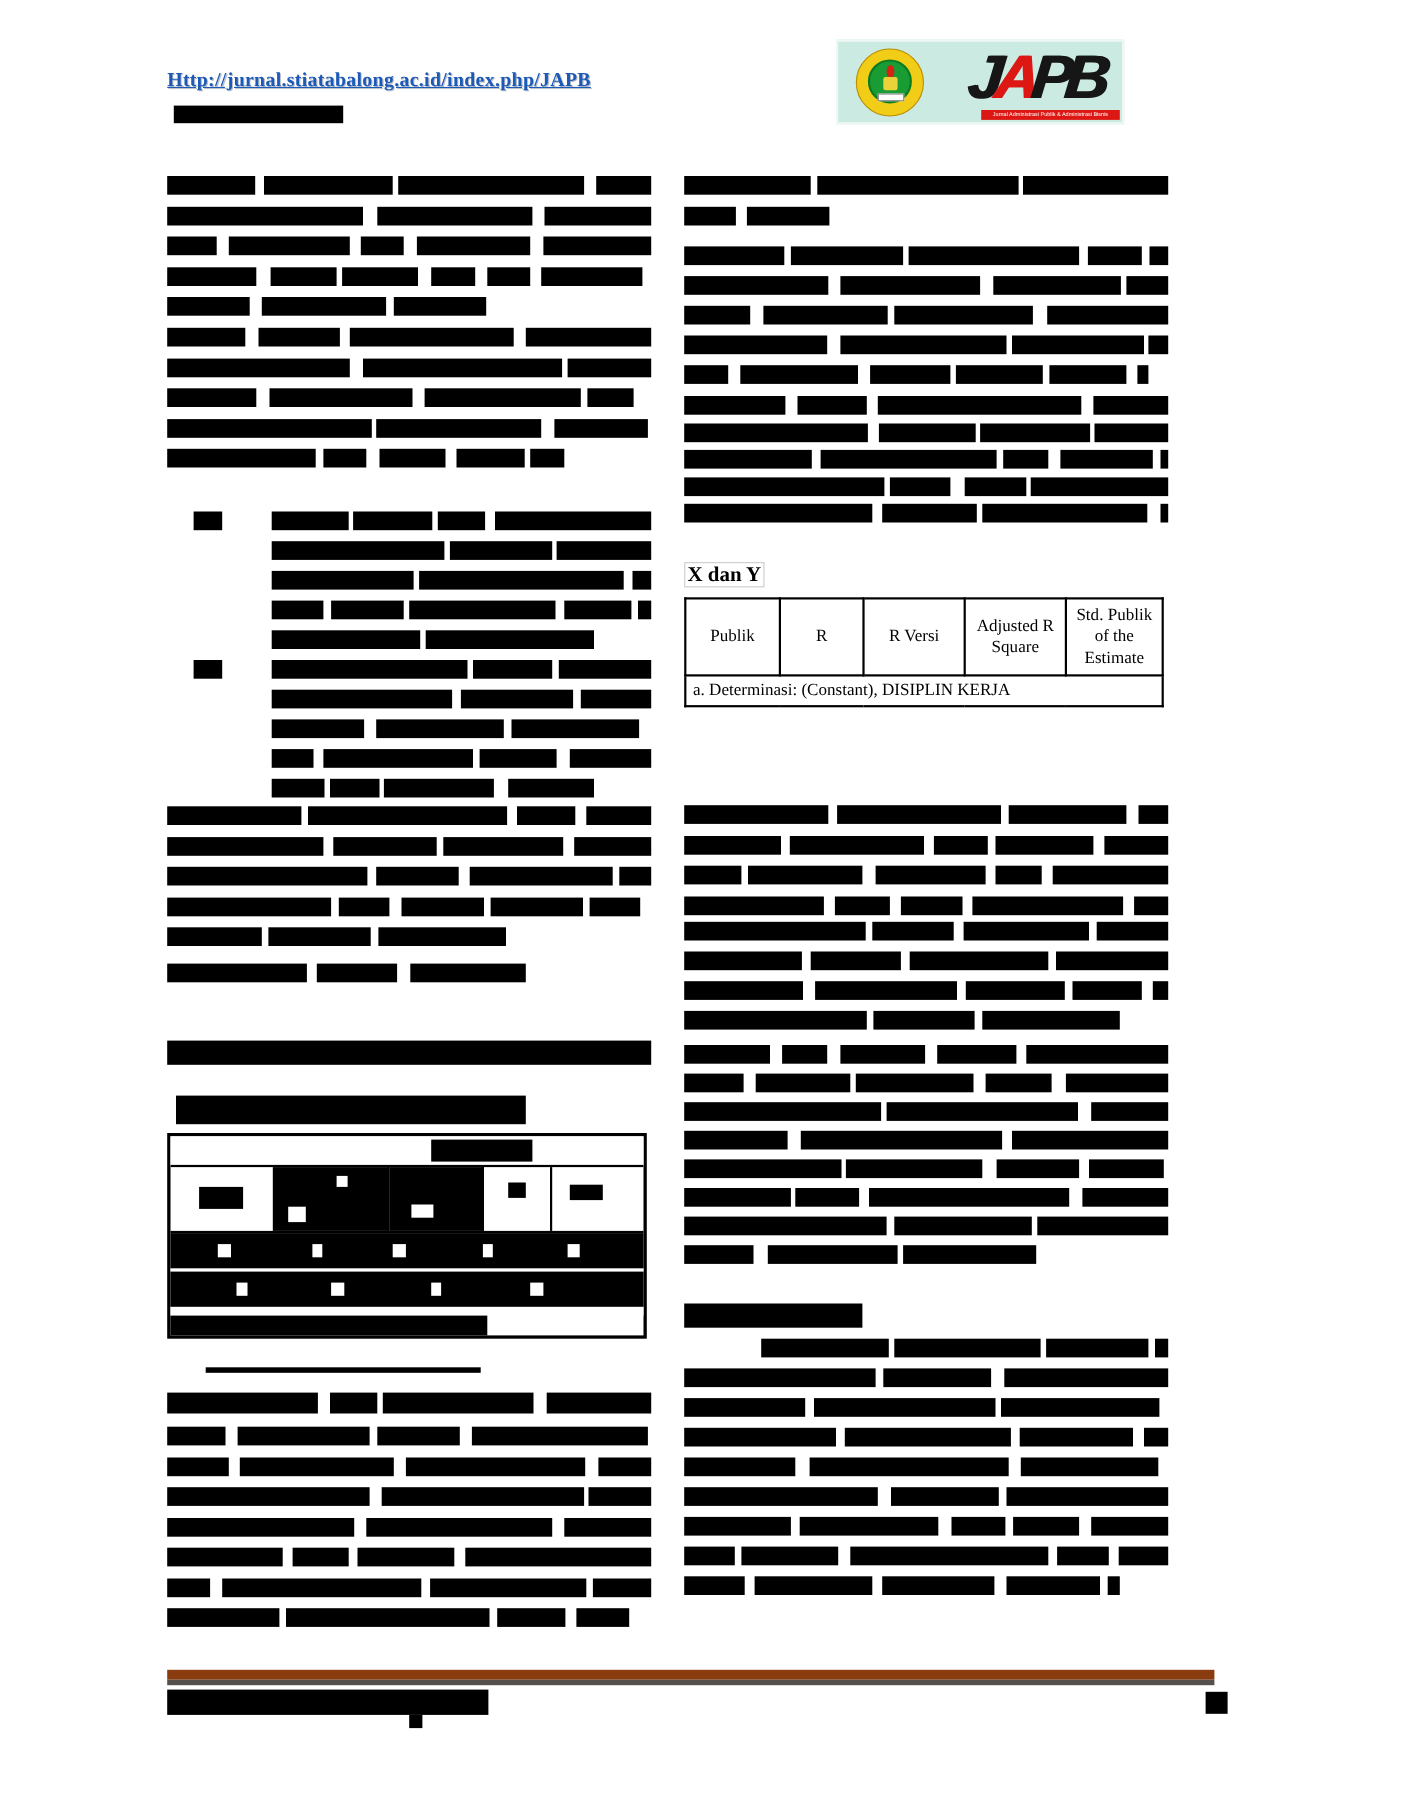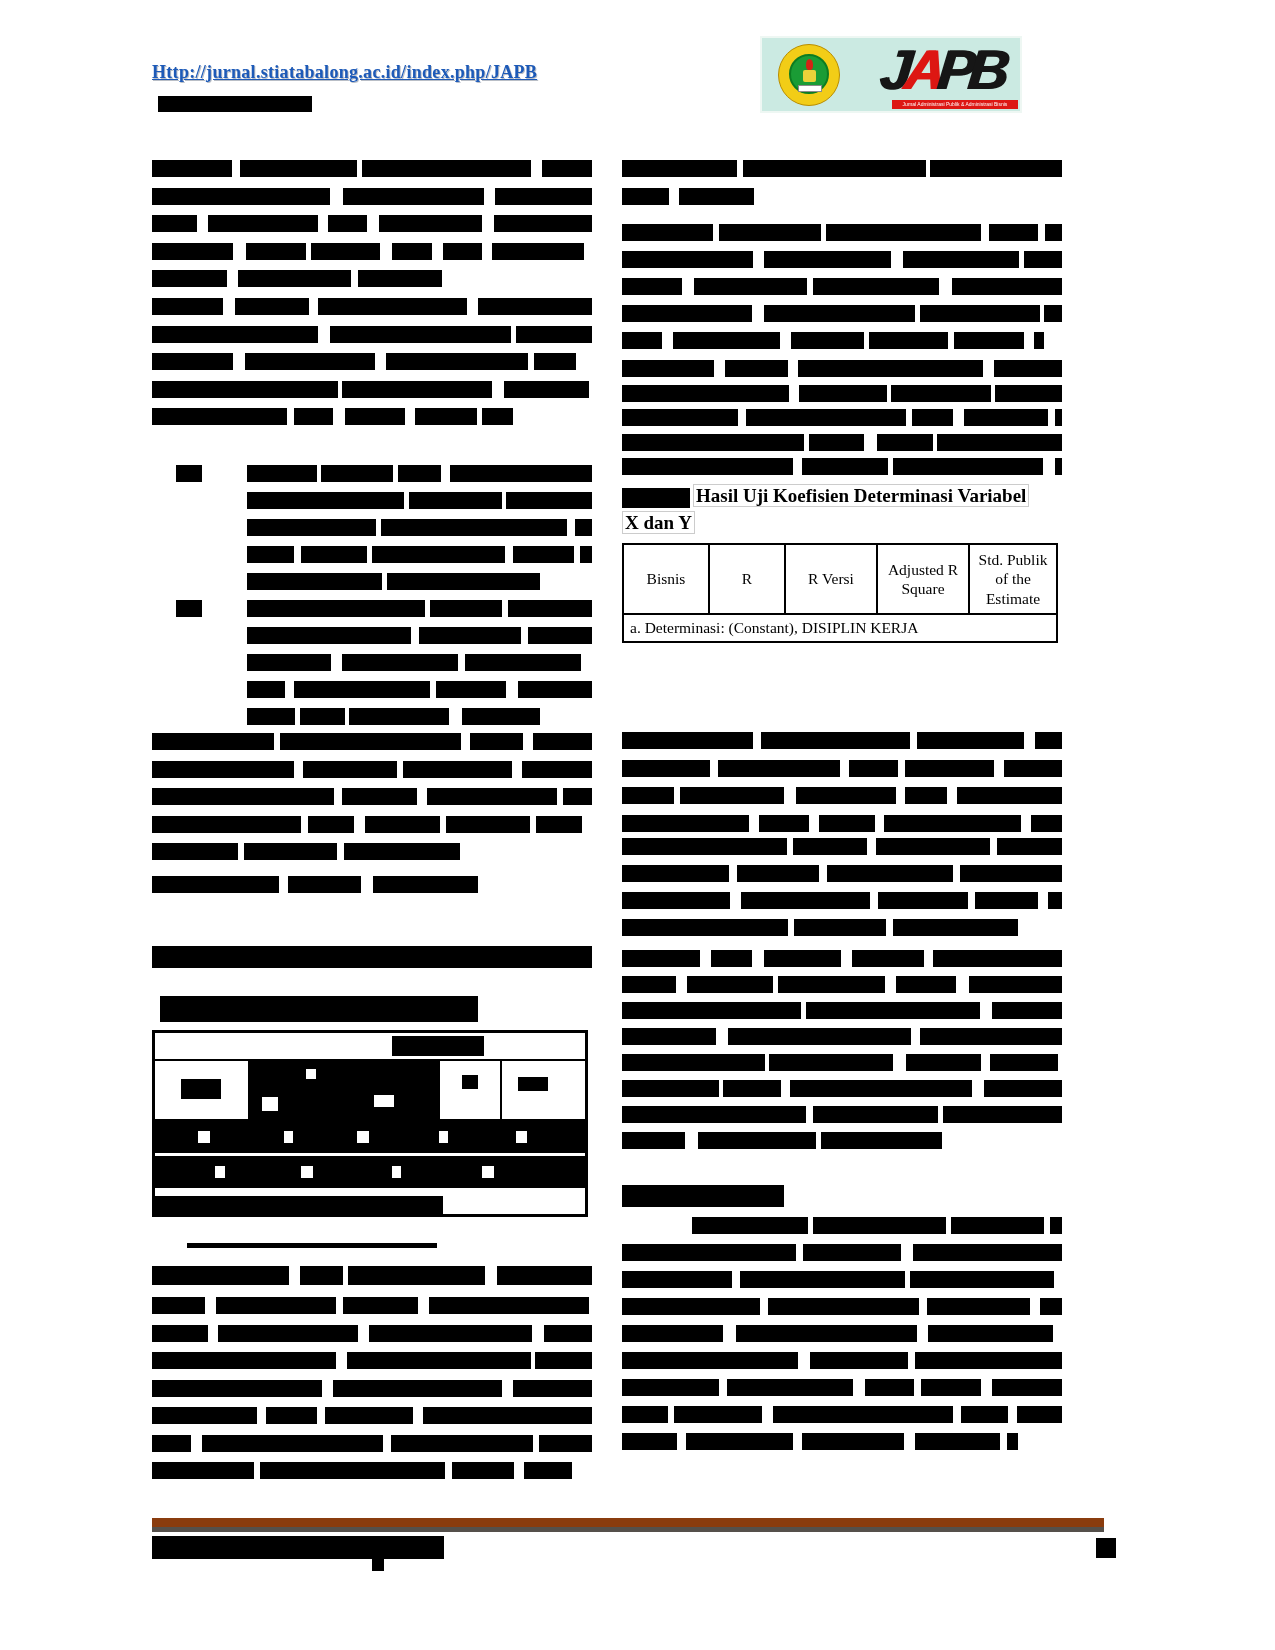--- a/index.html
+++ b/index.html
@@ -553,38 +553,35 @@
     <div class="lt-drow">
       <i class="slit" style="left:14%;width:10px;"></i>
       <i class="slit" style="left:34%;width:12px;"></i>
       <i class="slit" style="left:55%;width:9px;"></i>
       <i class="slit" style="left:76%;width:12px;"></i>
     </div>
     <div class="lt-wstrip"></div>
     <div class="lt-capbar"></div>
   </div>
 
-  <div class="abs" style="left:622px;top:485px;width:442px;">
-    <span class="capchip"></span><span class="captxt">Hasil Uji Koefisien Determinasi Variabel</span>
-  </div>
   <div class="abs" style="left:622px;top:512px;">
     <span class="captxt">X dan Y</span>
   </div>
 
   <table class="ms abs" style="left:622px;top:543px;width:434px;">
     <colgroup>
         <col style="width:86px">
         <col style="width:76px">
         <col style="width:92px">
         <col style="width:92px">
         <col style="width:88px">
       </colgroup>
     <tbody>
     <tr class="hrow">
-      <th>Bisnis</th>
+      <th>Publik</th>
       <th>R</th>
       <th>R Versi</th>
       <th>Adjusted R Square</th>
       <th>Std. Publik of the Estimate</th>
     </tr>
     <tr class="note">
           <td colspan="5">a. Determinasi: (Constant), DISIPLIN KERJA</td>
         </tr>
   </tbody>
     </table>

